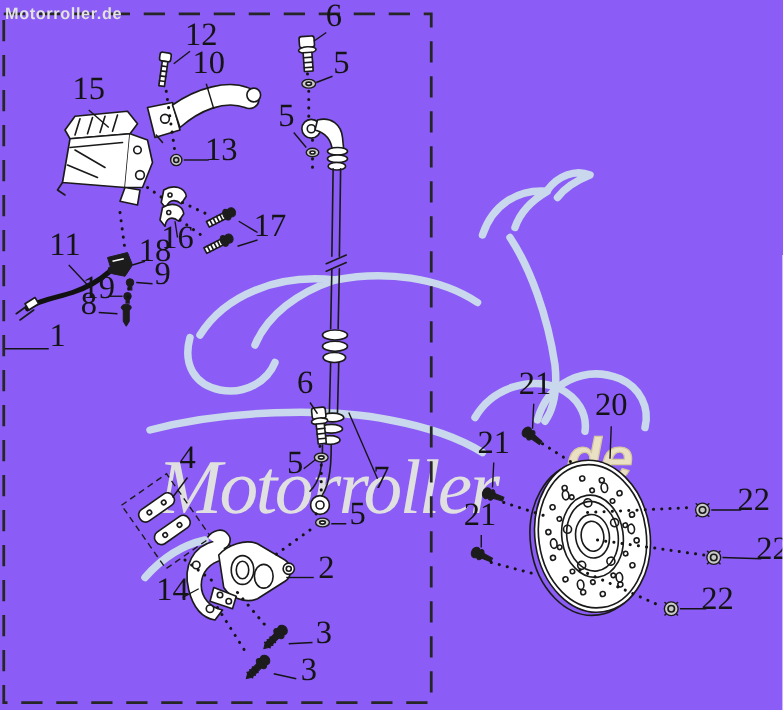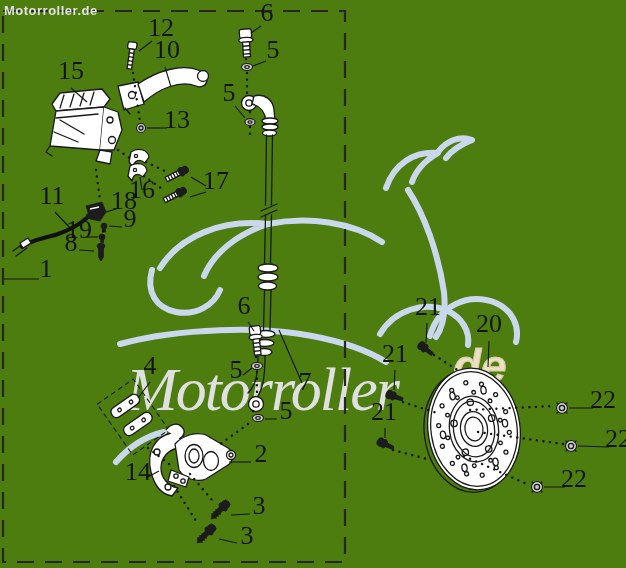--- a/index.html
+++ b/index.html
@@ -1,16 +1,16 @@
 <!DOCTYPE html>
 <html><head>
 <meta charset="utf-8">
 <style>
   html,body{margin:0;padding:0;background:#fff;}
-  #stage{position:relative;width:626px;height:568px;background:#4d7c0f;overflow:hidden;
+  #stage{position:relative;width:626px;height:568px;background:#8b5cf6;overflow:hidden;
          font-family:"Liberation Serif","DejaVu Serif",serif;}
   #corner-logo{position:absolute;left:4px;top:3px;font-family:"Liberation Sans","DejaVu Sans",sans-serif;
          font-size:13px;font-weight:bold;color:#e2e2e2;letter-spacing:.5px;z-index:5;}
   svg{position:absolute;left:0;top:0;}
   .ink{stroke:#1a1a1a;fill:none;stroke-width:1.3;stroke-linejoin:round;stroke-linecap:round;}
   .inkf{stroke:#1a1a1a;fill:#ffffff;stroke-width:1.3;stroke-linejoin:round;}
   .dark{fill:#1c1c1c;stroke:#1c1c1c;stroke-width:.8;}
   .grayp{fill:#c9c9c9;stroke:#1a1a1a;stroke-width:1.1;}
   .leader{stroke:#141414;stroke-width:1.1;fill:none;}
   .dots{stroke:#141414;stroke-width:2.4;fill:none;stroke-linecap:round;stroke-dasharray:.1 6.5;}

